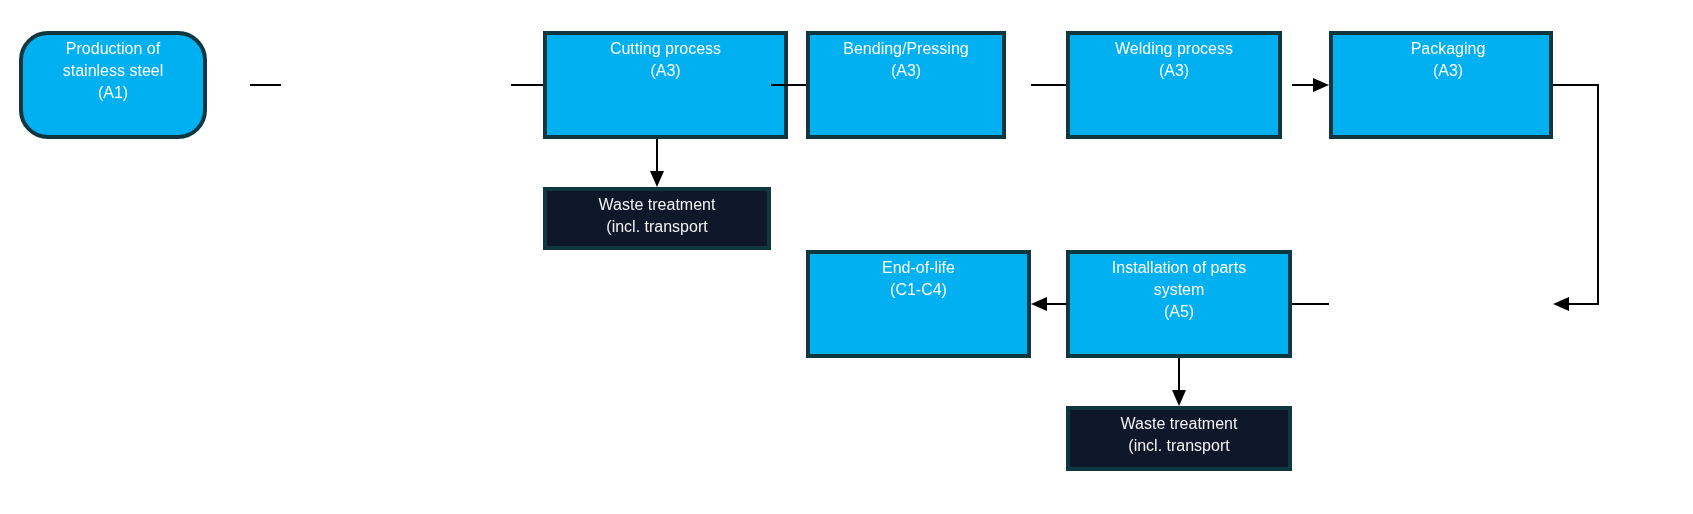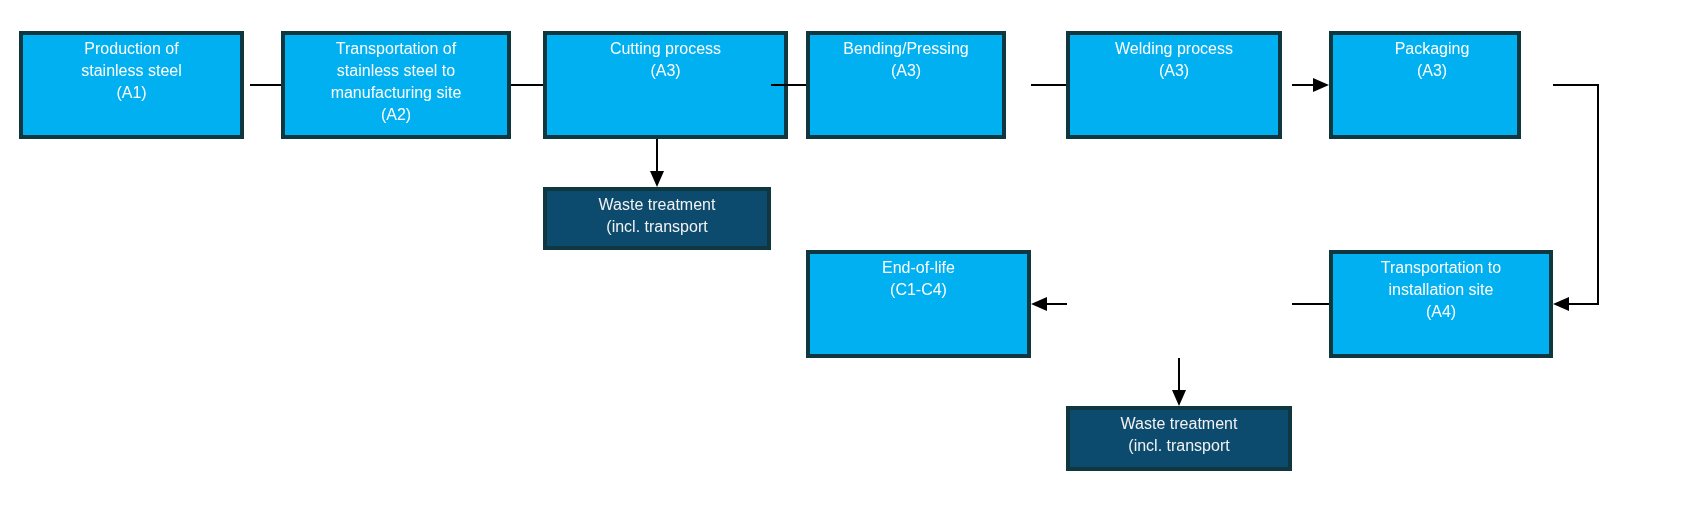--- a/index.html
+++ b/index.html
@@ -17,21 +17,21 @@
     border: 4px solid #0e3740;
     background: #00b0f0;
     color: #ffffff;
     text-align: center;
     font-size: 16px;
     line-height: 22px;
     padding: 3px 6px;
     white-space: pre-line;
   }
   .node.waste {
-    background: #0c4a6e;
+    background: #0f172a;
     color: #f2f2f2;
   }
   .row1 { top: 31px; height: 108px; }
   .row2 { top: 250px; height: 108px; text-align: center; }
   .line-h { position: absolute; height: 2px; background: #000000; }
   .line-v { position: absolute; width: 2px; background: #000000; }
   .arrow-right {
     position: absolute; width: 0; height: 0;
     border-top: 7px solid transparent;
     border-bottom: 7px solid transparent;
@@ -48,44 +48,40 @@
     border-left: 7px solid transparent;
     border-right: 7px solid transparent;
     border-top: 16px solid #000000;
   }
 </style>
 </head>
 <body>
 
 <div class="canvas">
 
-  <div class="node row1" style="left:19px;  width:225px;">Production of
+  <div class="node row1" style="left:19px;  width:188px;border-radius:29px;">Production of
 stainless steel
 (A1)</div>
-  <div class="node row1" style="left:281px; width:230px;">Transportation of
-stainless steel to
-manufacturing site
-(A2)</div>
   <div class="node row1" style="left:543px; width:245px;">Cutting process
 (A3)</div>
   <div class="node row1" style="left:806px; width:200px;">Bending/Pressing
 (A3)</div>
   <div class="node row1" style="left:1066px;width:216px;">Welding process
 (A3)</div>
-  <div class="node row1" style="left:1329px;width:192px;padding-left:20px;">Packaging
+  <div class="node row1" style="left:1329px;width:224px;padding-left:20px;">Packaging
 (A3)</div>
 
   <div class="node waste" style="left:543px; top:187px; width:228px; height:63px;">Waste treatment
 (incl. transport</div>
 
   <div class="node row2" style="left:806px; width:225px;">End-of-life
 (C1-C4)</div>
-  <div class="node row2" style="left:1329px;width:224px;">Transportation to
-installation site
-(A4)</div>
+  <div class="node row2" style="left:1066px;width:226px;">Installation of parts
+system
+(A5)</div>
 
   <div class="node waste" style="left:1066px; top:406px; width:226px; height:65px;">Waste treatment
 (incl. transport</div>
 
   <div class="line-h" style="left:250px;  top:84px; width:31px;"></div>
   <div class="line-h" style="left:511px;  top:84px; width:32px;"></div>
   <div class="line-h" style="left:771px;  top:84px; width:35px;"></div>
   <div class="line-h" style="left:1031px; top:84px; width:35px;"></div>
 
   <div class="line-h" style="left:1292px; top:84px; width:22px;"></div>

